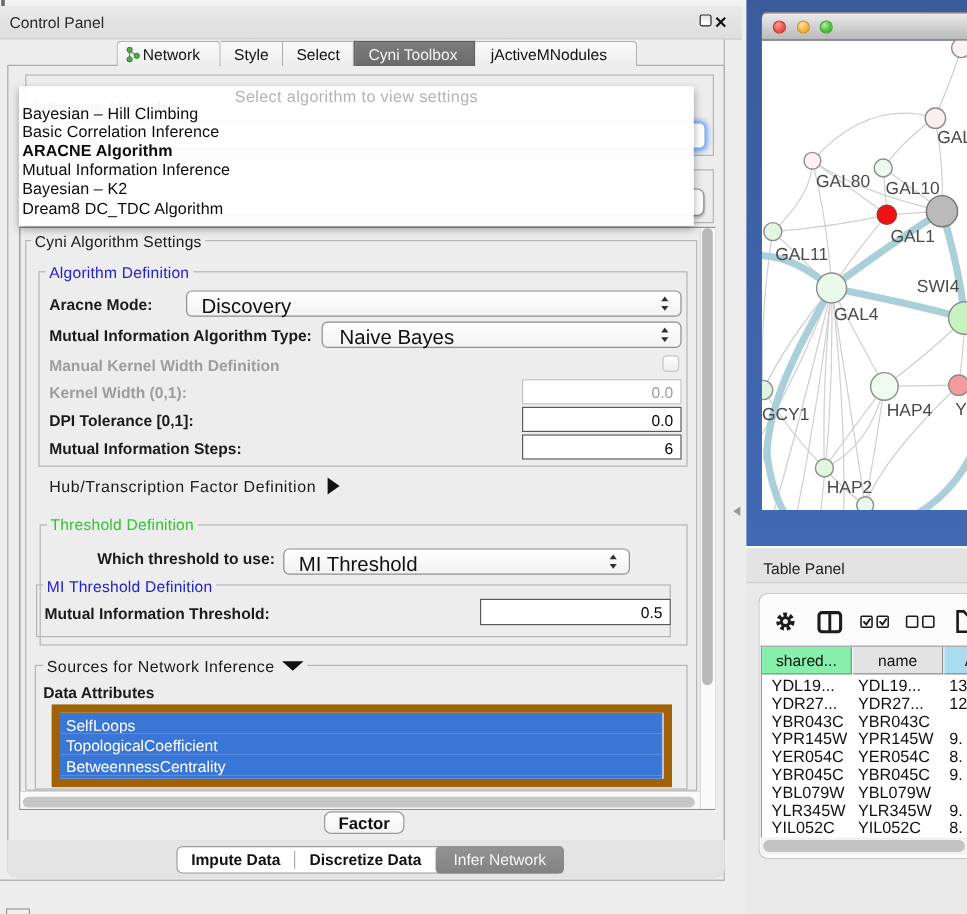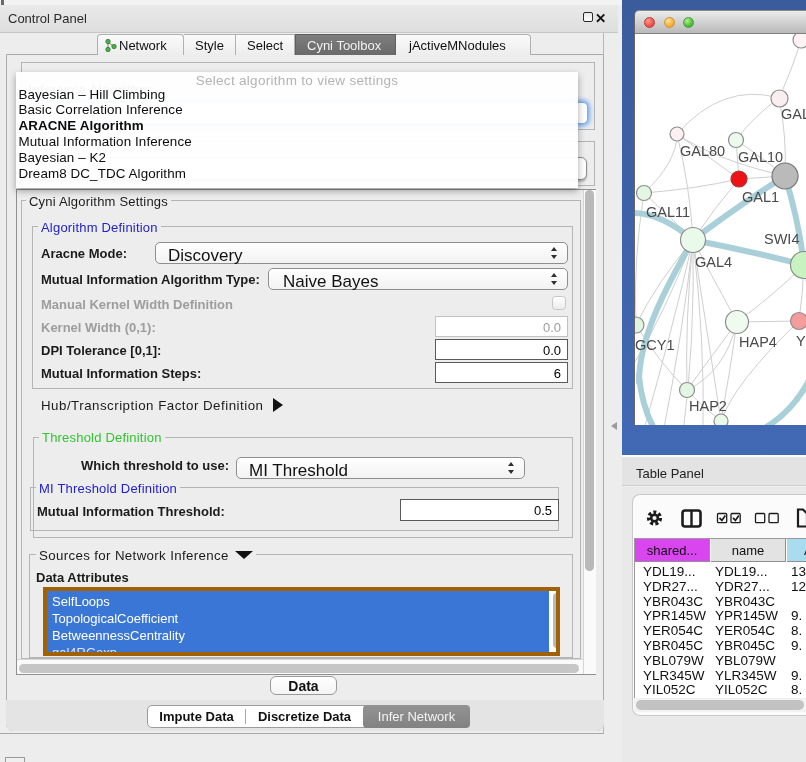--- a/index.html
+++ b/index.html
@@ -108,41 +108,41 @@
 
 <div class="grp" style="left:30px; top:487px; width:529px; height:44px;"></div>
 <div class="gt" style="left:36px; top:481px; color:#2222cc;">MI Threshold Definition</div>
 <div class="lbl" style="left:37px; top:504px;">Mutual Information Threshold:</div>
 <div class="fld" style="left:400px; top:499px; width:159px; height:22px; border:1px solid #5a5a5a;">0.5</div>
 
 <div class="grp" style="left:29px; top:554px; width:544px; height:104px;"></div>
 <div class="gt" style="left:36px; top:548px; color:#1b1b1b; font-size:13.3px; letter-spacing:.35px;">Sources for Network Inference<span style="display:inline-block; vertical-align:1px; margin-left:6px; width:0; height:0; border-left:9.5px solid transparent; border-right:9.5px solid transparent; border-top:8.5px solid #111;"></span></div>
 <div class="lbl" style="left:36px; top:570px;">Data Attributes</div>
 
-<div class="abs" style="left:43px; top:587px; width:517px; height:69px; background:#fff; border:4px solid #a16207; overflow:hidden;">
+<div class="abs" style="left:43px; top:587px; width:517px; height:69px; background:#fff; border:7px solid #a16207; overflow:hidden;">
   <div class="abs" style="left:0; top:0; width:502px; height:17.25px; background:#3a76d6; color:#fff; font-size:13px; padding:2.5px 0 0 5px;">SelfLoops</div>
   <div class="abs" style="left:0; top:17.25px; width:502px; height:17.25px; background:#3a76d6; color:#fff; font-size:13px; padding:2.5px 0 0 5px;">TopologicalCoefficient</div>
   <div class="abs" style="left:0; top:34.5px; width:502px; height:17.25px; background:#3a76d6; color:#fff; font-size:13px; padding:2.5px 0 0 5px;">BetweennessCentrality</div>
   <div class="abs" style="left:0; top:51.75px; width:502px; height:17.25px; background:#3a76d6; color:#e5e5e5; font-size:13px; padding:2.5px 0 0 5px;">gal4RGexp</div>
   <div class="abs" style="left:506px; top:1.5px; width:8px; height:55px; background:#b9b9b9; border-radius:4px;"></div>
 </div>
 
 <div class="abs" style="left:16px; top:56px; width:562px; height:116px; background:rgba(255,255,255,.95); box-shadow:0 3px 7px rgba(0,0,0,.35);margin-top:16px;">
   <div class="abs" style="left:0; top:1px; width:562px; text-align:center; font-size:13.5px; letter-spacing:.3px; color:#b3b3b3;">Select algorithm to view settings</div>
   <div class="abs" style="left:2.5px; top:14.5px; font-size:13.4px; letter-spacing:.1px; color:#0c0c0c; line-height:15.9px;">
     Bayesian – Hill Climbing<br>
     Basic Correlation Inference<br>
     <b>ARACNE Algorithm</b><br>
     Mutual Information Inference<br>
     Bayesian – K2<br>
     Dream8 DC_TDC Algorithm
   </div>
 </div>
 
-<div class="abs" style="left:270px; top:676px; width:67px; height:19px; border:1px solid #9a9a9a; border-radius:6px; background:linear-gradient(#fff,#f4f4f4); text-align:center; font-size:14px; font-weight:bold; color:#111; padding-top:1px;">Data</div>
+<div class="abs" style="left:270px; top:676px; width:67px; height:19px; border:1px solid #9a9a9a; border-radius:6px; background:linear-gradient(#fff,#f4f4f4); text-align:center; font-size:14px; font-weight:bold; color:#111; padding-top:1px;">Factor</div>
 
 <div class="abs" style="left:6px; top:700px; width:598px; height:31px; background:#e4e4e4; border-radius:0 0 7px 7px;"></div>
 <div class="abs" style="left:147px; top:705px; width:322px; height:23px; background:#fff; border:1px solid #9c9c9c; border-radius:5px;">
   <div class="abs" style="left:0; top:0; width:97px; height:21px; font-size:13px; font-weight:bold; color:#111; text-align:center; padding-top:3px;">Impute Data</div>
   <div class="abs" style="left:97px; top:3px; width:1px; height:15px; background:#aaa;"></div>
   <div class="abs" style="left:98px; top:0; width:117px; height:21px; font-size:13px; font-weight:bold; color:#111; text-align:center; padding-top:3px;">Discretize Data</div>
   <div class="abs" style="left:215px; top:-1px; width:107px; height:23px; background:linear-gradient(#939393,#828282); border-radius:4px; font-size:13px; color:#f5f5f5; text-align:center; padding-top:4px;">Infer Network</div>
 </div>
 
 <div class="abs" style="left:1px; top:0; width:3px; height:5px; background:#6a6a6a;"></div>
@@ -260,21 +260,21 @@
     <rect x="129" y="8.5" width="9.2" height="9.2" rx="1"></rect>
   </g>
   <g fill="none" stroke="#1c1c1c" stroke-width="1.7">
     <path d="M79.5,12.8 l2.4,2.6 3.4-5"></path>
     <path d="M93,12.8 l2.4,2.6 3.4-5"></path>
   </g>
   <path d="M158,4.5 h5 l4,4 v13 h-9 z" fill="none" stroke="#1c1c1c" stroke-width="2.2"></path>
 </svg>
 
 <div class="abs" style="left:634px; top:538px; width:172px; height:160px; border-top:1px solid #9a9a9a; border-left:1px solid #9a9a9a; overflow:hidden; background:#fff;">
-  <div class="abs" style="left:0; top:0; width:75px; height:23px; background:#d946ef; border-right:1px solid #909090; border-bottom:1px solid #909090; text-align:center; font-size:13px; color:#111; padding-top:4px;">shared...</div>
+  <div class="abs" style="left:0; top:0; width:75px; height:23px; background:#86efac; border-right:1px solid #909090; border-bottom:1px solid #909090; text-align:center; font-size:13px; color:#111; padding-top:4px;">shared...</div>
   <div class="abs" style="left:76px; top:0; width:75px; height:23px; background:#e3e3e3; border-right:1px solid #909090; border-bottom:1px solid #909090; text-align:center; font-size:13px; color:#111; padding-top:4px;">name</div>
   <div class="abs" style="left:152px; top:0; width:30px; height:23px; background:#aadcef; border-bottom:1px solid #909090; font-size:13px; color:#111; padding-top:4px; padding-left:17px;">A</div>
 </div>
 
 <div class="abs" style="left:634px; top:562px; width:172px; height:135px; overflow:hidden; font-size:13.5px; color:#101010;">
   <div class="abs" style="left:9px; top:3px; line-height:14.8px;">YDL19...<br>YDR27...<br>YBR043C<br>YPR145W<br>YER054C<br>YBR045C<br>YBL079W<br>YLR345W<br>YIL052C</div>
   <div class="abs" style="left:81px; top:3px; line-height:14.8px;">YDL19...<br>YDR27...<br>YBR043C<br>YPR145W<br>YER054C<br>YBR045C<br>YBL079W<br>YLR345W<br>YIL052C</div>
   <div class="abs" style="left:157px; top:3px; line-height:14.8px;">13<br>12<br>&nbsp;<br>9.<br>8.<br>9.<br>&nbsp;<br>9.<br>8.</div>
 </div>
 

